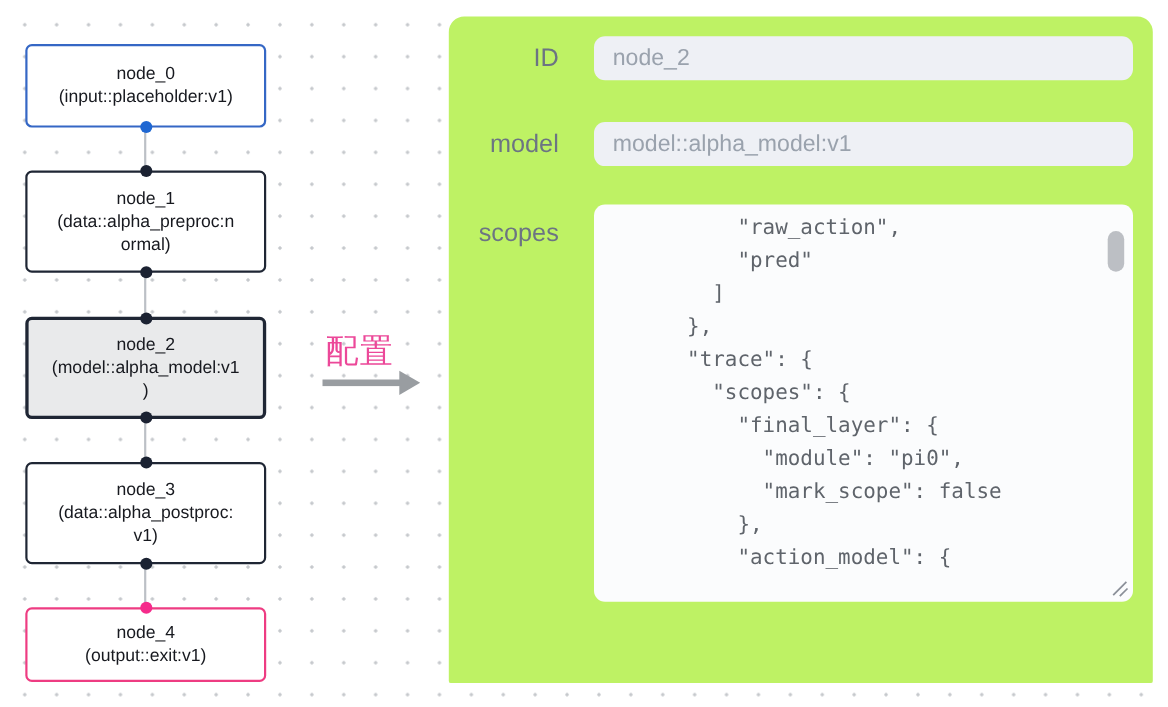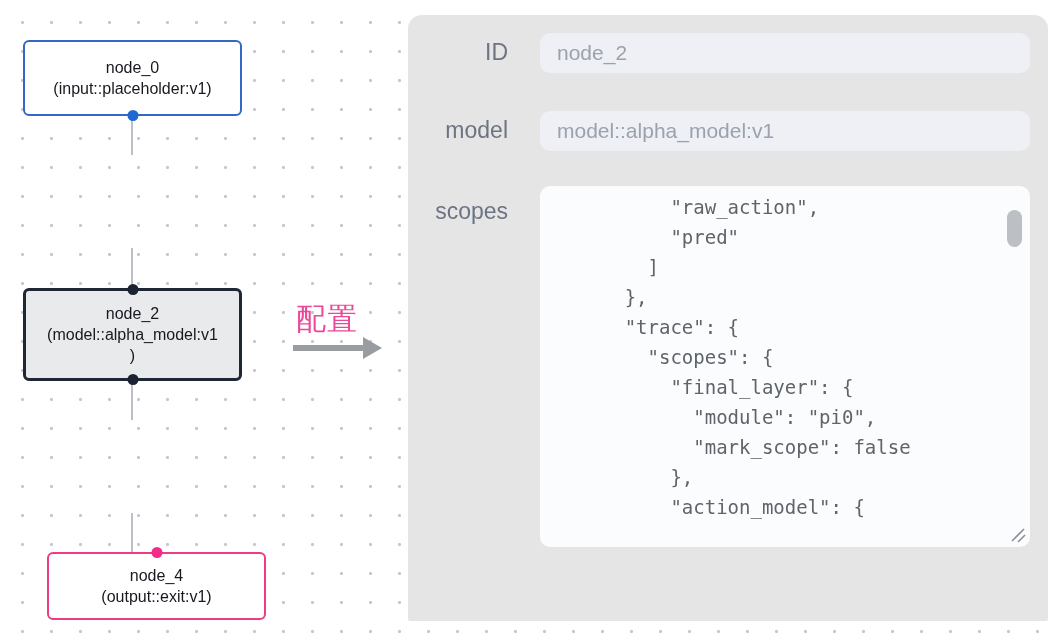--- a/index.html
+++ b/index.html
@@ -26,21 +26,21 @@
     justify-content: center;
   }
   .flow-node .node-label {
     white-space: pre-line;
     text-align: center;
     font-size: 16px;
     line-height: 21px;
     color: #17191f;
   }
   .node--input    { border-color: #3567c5; }
-  .node--output   { border-color: #ee3c82; margin-left: 24px; }
+  .node--output   { border-color: #ee3c82; }
   .node--selected { border-width: 3px; background: #e9eaeb; }
   .port {
     position: absolute;
     left: 50%;
     width: 11px; height: 11px;
     border-radius: 50%;
     background: #1b2232;
     transform: translateX(-50%);
   }
   .port--top    { top: -7px; }
@@ -60,21 +60,21 @@
     font-size: 30px;
     color: #ec4899;
     letter-spacing: 1px;
   }
   .transition-arrow { position: absolute; left: 293px; top: 336px; }
   
   .config-panel {
     position: absolute;
     left: 408px; top: 15px;
     width: 640px; height: 606px;
-    background: #e5e5e5;
+    background: #bef264;
     border-radius: 14px 14px 2px 2px;
     overflow: hidden;
   }
   .field-label {
     position: absolute;
     left: 20px; width: 80px;
     text-align: right;
     font-size: 23px;
     color: #6c7483;
   }
@@ -142,29 +142,43 @@
   <div class="edge" style="top:248px; height:40px;"></div>
   <div class="edge" style="top:381px; height:39px;"></div>
   <div class="edge" style="top:513px; height:39px;"></div>
 
   <div class="flow-node node--input" style="top:24px; height:76px;margin-top:16px;">
     <span class="node-label">node_0
 (input::placeholder:v1)</span>
     <div class="port port--bottom port--blue"></div>
   </div>
 
+  <div class="flow-node" style="top:155px; height:93px;">
+    <span class="node-label">node_1
+(data::alpha_preproc:n
+ormal)</span>
+    <div class="port port--top"></div>
+    <div class="port port--bottom"></div>
+  </div>
 
   <div class="flow-node node--selected" style="top:288px; height:93px;">
     <span class="node-label">node_2
 (model::alpha_model:v1
 )</span>
     <div class="port port--top"></div>
     <div class="port port--bottom"></div>
   </div>
 
+  <div class="flow-node" style="top:420px; height:93px;">
+    <span class="node-label">node_3
+(data::alpha_postproc:
+v1)</span>
+    <div class="port port--top"></div>
+    <div class="port port--bottom"></div>
+  </div>
 
   <div class="flow-node node--output" style="top:552px; height:68px;">
     <span class="node-label">node_4
 (output::exit:v1)</span>
     <div class="port port--top port--pink"></div>
   </div>
 
   <div class="transition-label">配置</div>
   <svg class="transition-arrow" width="90" height="24" viewBox="0 0 90 24">
     <rect x="0" y="9" width="71" height="6" fill="#999da1"></rect>

